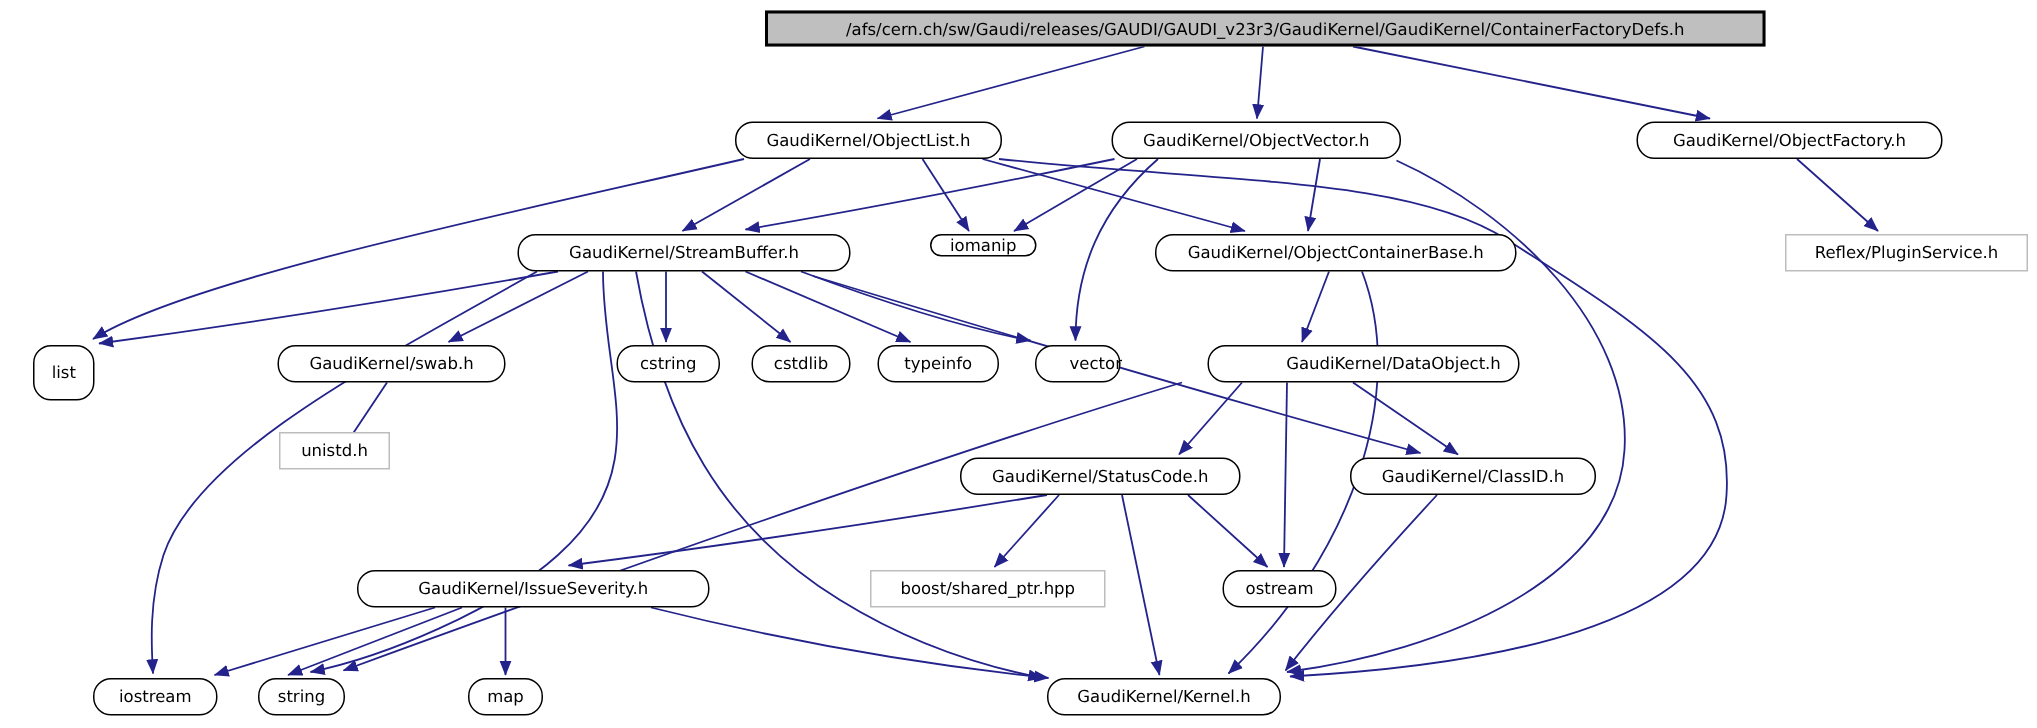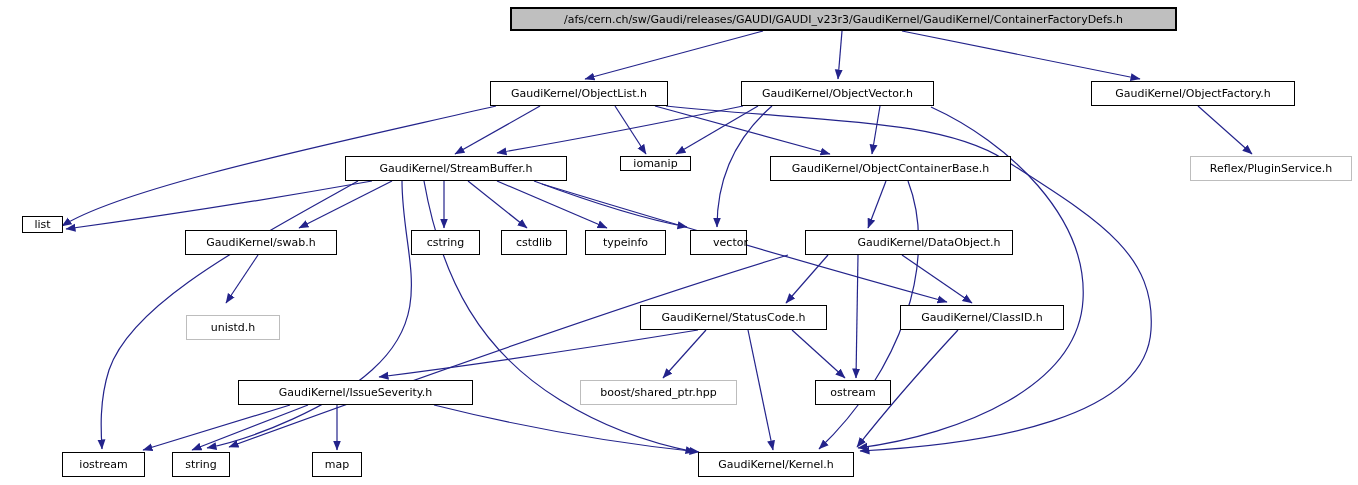--- a/index.html
+++ b/index.html
@@ -4,21 +4,21 @@
 <style>
   html,body{margin:0;padding:0;background:#ffffff;}
   #graph{position:relative;width:1358px;height:485px;background:#ffffff;overflow:hidden;
          font-family:"DejaVu Sans","Liberation Sans",sans-serif;}
   #edge-layer{position:absolute;left:0;top:0;width:1358px;height:485px;}
   .node{position:absolute;box-sizing:border-box;background:#ffffff;border:1px solid #000000;
         display:flex;align-items:center;justify-content:center;white-space:nowrap;
         font-size:11px;color:#000000;line-height:1;}
   .node.current{background:#bfbfbf;border:2px solid #000000;font-size:11px;}
   .node.plain{border:1px solid #bdbdbd;}
-  .node.linked{cursor:pointer;}
+  .node.linked{cursor:pointer;border-radius:12px;}
 </style>
 </head>
 <body>
 
 <div id="graph">
   <svg id="edge-layer" width="1358" height="485" viewBox="0 0 1358 485" xmlns="http://www.w3.org/2000/svg">
     <defs>
       <marker id="arrow" markerUnits="userSpaceOnUse" markerWidth="12" markerHeight="10" refX="9.5" refY="4.5" orient="auto">
         <path d="M0,0.5 L10,4.5 L0,8.5 Z" fill="#23238b"></path>
       </marker>
@@ -68,28 +68,28 @@
   </svg>
   <div id="nodes">
       <div class="node current" style="left: 510px; top: 7px; width: 667px; height: 24px; background: rgb(191, 191, 191);">/afs/cern.ch/sw/Gaudi/releases/GAUDI/GAUDI_v23r3/GaudiKernel/GaudiKernel/ContainerFactoryDefs.h</div>
       <div class="node linked" style="left: 490px; top: 81px; width: 178px; height: 25px;">GaudiKernel/ObjectList.h</div>
       <div class="node linked" style="left: 741px; top: 81px; width: 193px; height: 25px;">GaudiKernel/ObjectVector.h</div>
       <div class="node linked" style="left: 1091px; top: 81px; width: 204px; height: 25px;">GaudiKernel/ObjectFactory.h</div>
       <div class="node linked" style="left: 345px; top: 156px; width: 222px; height: 25px;">GaudiKernel/StreamBuffer.h</div>
       <div class="node linked" style="left: 620px; top: 156px; width: 71px; height: 15px;">iomanip</div>
       <div class="node linked" style="left: 770px; top: 156px; width: 241px; height: 25px;">GaudiKernel/ObjectContainerBase.h</div>
       <div class="node plain" style="left: 1190px; top: 156px; width: 162px; height: 25px;">Reflex/PluginService.h</div>
-      <div class="node linked" style="left: 22px; top: 216px; width: 41px; height: 17px;">list</div>
+      <div class="node linked" style="left: 22px; top: 230px; width: 41px; height: 37px;">list</div>
       <div class="node linked" style="left: 185px; top: 230px; width: 152px; height: 25px;">GaudiKernel/swab.h</div>
       <div class="node linked" style="left: 411px; top: 230px; width: 69px; height: 25px;">cstring</div>
       <div class="node linked" style="left: 501px; top: 230px; width: 66px; height: 25px;">cstdlib</div>
       <div class="node linked" style="left: 585px; top: 230px; width: 81px; height: 25px;">typeinfo</div>
       <div class="node linked" style="left: 690px; top: 230px; width: 57px; height: 25px; padding-left: 24px;">vector</div>
       <div class="node linked" style="left: 805px; top: 230px; width: 208px; height: 25px; padding-left: 40px;">GaudiKernel/DataObject.h</div>
-      <div class="node plain" style="left: 186px; top: 315px; width: 94px; height: 25px;">unistd.h</div>
+      <div class="node plain" style="left: 186px; top: 288px; width: 74px; height: 25px;">unistd.h</div>
       <div class="node linked" style="left: 640px; top: 305px; width: 187px; height: 25px;">GaudiKernel/StatusCode.h</div>
       <div class="node linked" style="left: 900px; top: 305px; width: 164px; height: 25px;">GaudiKernel/ClassID.h</div>
       <div class="node linked" style="left: 238px; top: 380px; width: 235px; height: 25px;">GaudiKernel/IssueSeverity.h</div>
       <div class="node plain" style="left: 580px; top: 380px; width: 157px; height: 25px;">boost/shared_ptr.hpp</div>
       <div class="node linked" style="left: 815px; top: 380px; width: 76px; height: 25px;">ostream</div>
       <div class="node linked" style="left: 62px; top: 452px; width: 83px; height: 25px;">iostream</div>
       <div class="node linked" style="left: 172px; top: 452px; width: 58px; height: 25px;">string</div>
       <div class="node linked" style="left: 312px; top: 452px; width: 50px; height: 25px;">map</div>
       <div class="node linked" style="left: 698px; top: 452px; width: 156px; height: 25px;">GaudiKernel/Kernel.h</div>
     </div>

